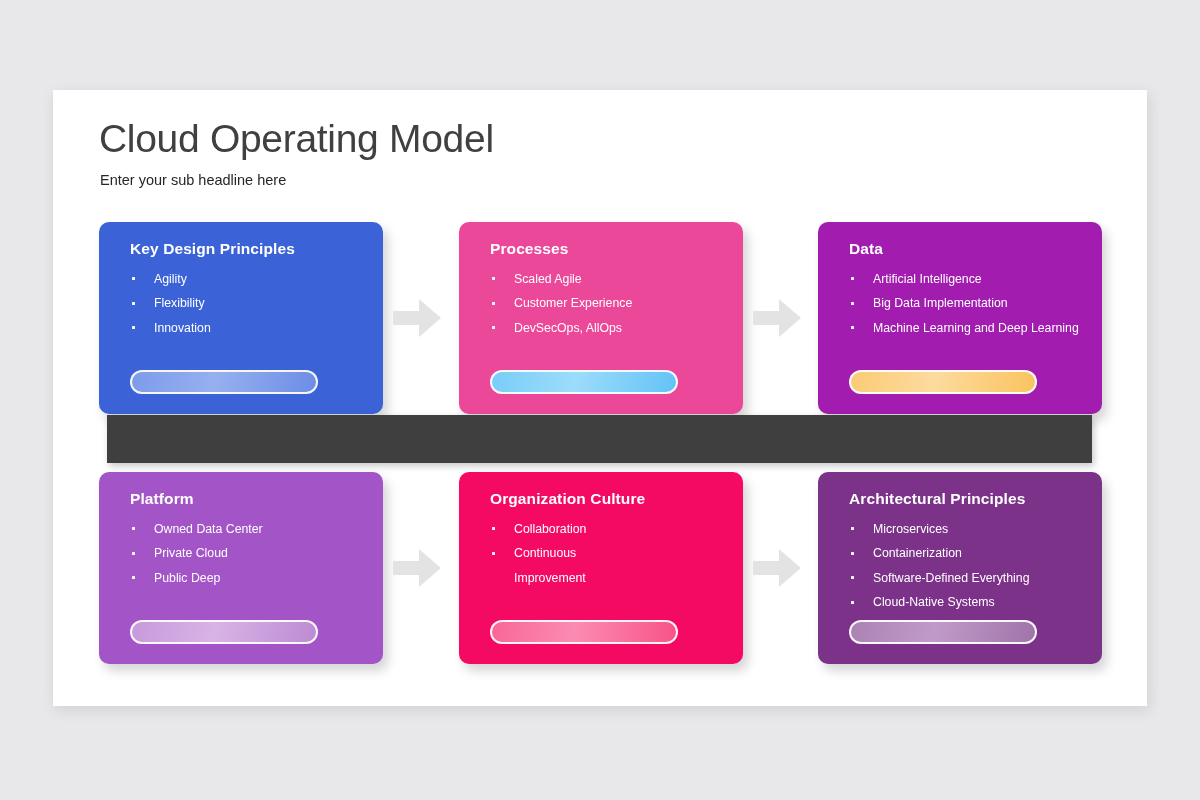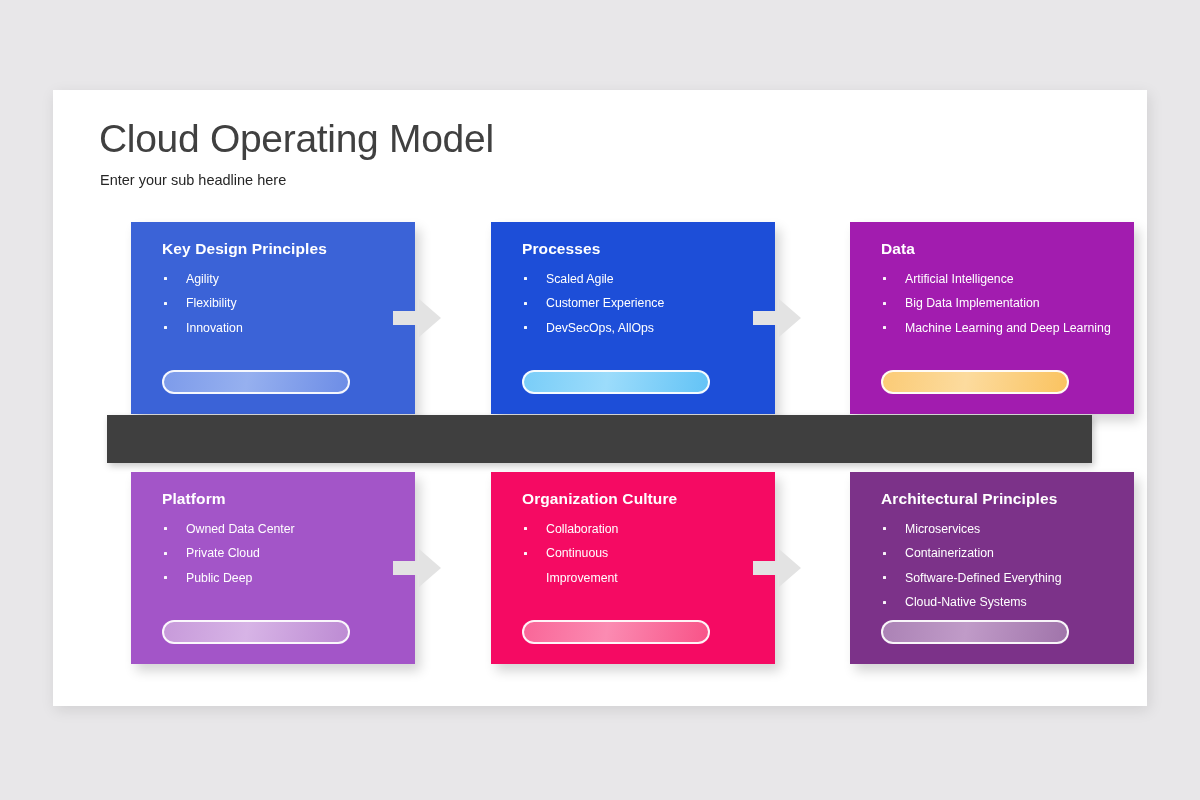--- a/index.html
+++ b/index.html
@@ -31,24 +31,23 @@
     white-space:nowrap;
   }
 
   
   .grid{ position:absolute; left:0; top:0; width:100%; height:100%; }
 
   
   .card{
     position:absolute;
     width:284px; height:192px;
-    border-radius:0;
+    border-radius:10px;
     box-shadow:5px 7px 11px rgba(0,0,0,0.17);
     overflow:hidden;
-    margin-left:32px;
   }
   .card-inner{
     position:absolute; left:0; top:0; right:0; bottom:0;
     padding:18px 22px 0 31px;
   }
   .card-title{
     font-size:15.5px; font-weight:700; color:#ffffff;
     letter-spacing:0.1px; line-height:1.2;
     margin-bottom:8px;
   }
@@ -69,21 +68,21 @@
   .card-pill{
     position:absolute;
     left:31px; bottom:20px;
     width:188px; height:24px;
     border:2px solid rgba(255,255,255,0.92);
     border-radius:13px;
   }
 
   
   .c-blue   { background:#3b63d7; }
-  .c-cyan   { background:#1d4ed8; }
+  .c-cyan   { background:#ec4899; }
   .c-orange { background:#a21caf; }
   .c-violet { background:#a355c8; }
   .c-pink   { background:#f50a63; }
   .c-plum   { background:#7c3289; }
 
   .c-blue   .card-pill{ background:linear-gradient(100deg,#7d9bea 0%,#96b0ef 45%,#6d8de6 100%); }
   .c-cyan   .card-pill{ background:linear-gradient(100deg,#79cdf8 0%,#9cdcfb 45%,#63c3f6 100%); }
   .c-orange .card-pill{ background:linear-gradient(100deg,#fbcb76 0%,#fcdb9e 45%,#fac360 100%); }
   .c-violet .card-pill{ background:linear-gradient(100deg,#c79ada 0%,#d7b4e6 45%,#bd8bd3 100%); }
   .c-pink   .card-pill{ background:linear-gradient(100deg,#f96698 0%,#fb8bb2 45%,#f85388 100%); }

